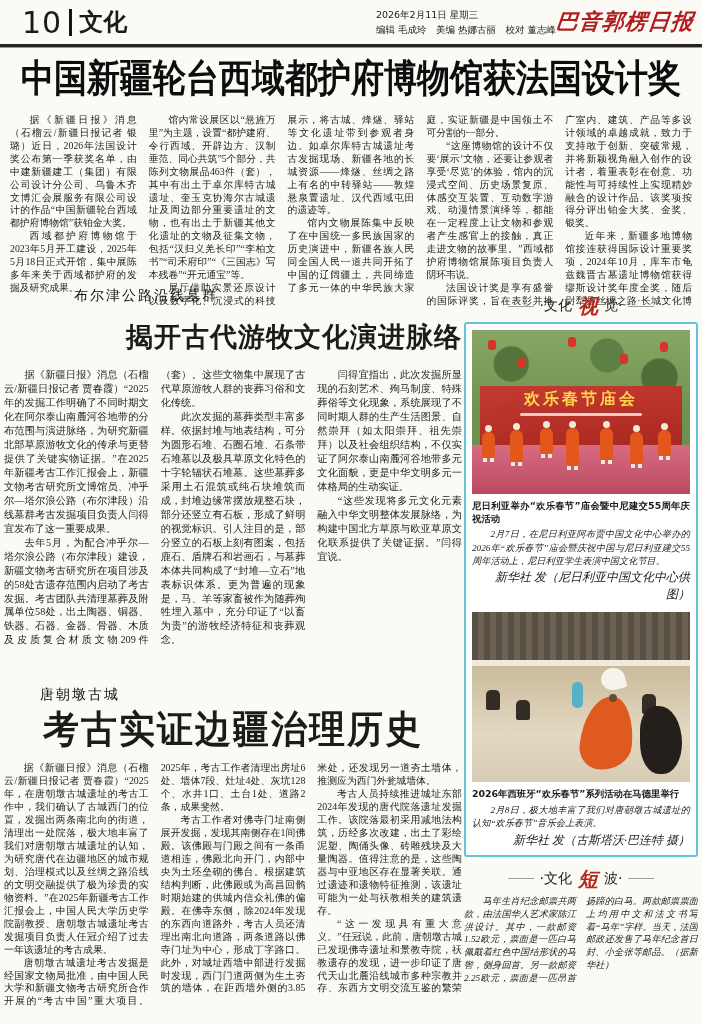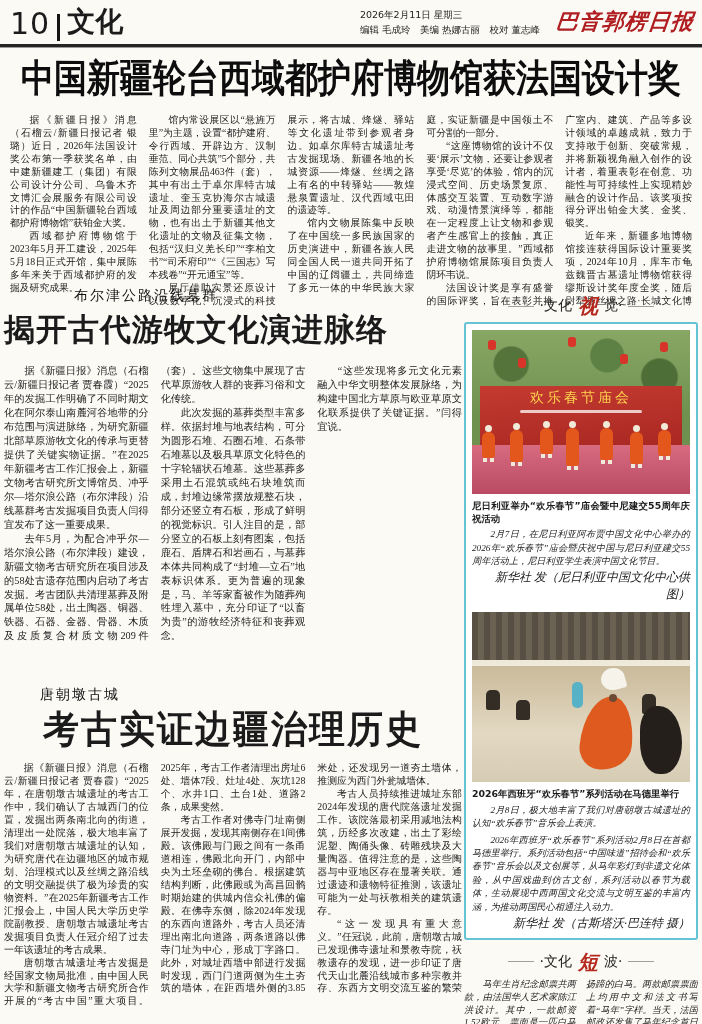--- a/index.html
+++ b/index.html
@@ -2,25 +2,25 @@
 <html><head>
 <meta charset="utf-8">
 <style>
   html,body{margin:0;padding:0;background:#d9d9d4;}
   .page{position:relative;width:702px;height:1024px;margin:0 auto;background:#fbfaf5;
         font-family:"Liberation Serif","DejaVu Serif",serif;color:#1b1b1b;overflow:hidden;}
 
   
   .hdr{position:absolute;top:2px;left:10px;right:8px;height:40px;display:flex;
        justify-content:space-between;align-items:center;}
-  .hdr-left{display:flex;align-items:flex-end;gap:7px;}
+  .hdr-left{display:flex;align-items:center;gap:7px;margin-left:12px;}
   .pageno{font-family:"DejaVu Sans",sans-serif;font-size:30px;font-weight:400;letter-spacing:1px;}
   .hdr-sep{width:3px;height:27px;background:#141414;}
-  .section-name{font-family:"DejaVu Sans",sans-serif;font-size:28px;font-weight:800;}
-  .hdr-right{display:flex;align-items:flex-start;gap:16px;}
+  .section-name{font-family:"DejaVu Sans",sans-serif;font-size:24px;font-weight:800;}
+  .hdr-right{display:flex;align-items:flex-start;}
   .meta{font-family:"DejaVu Sans",sans-serif;font-size:9.5px;line-height:1.6;color:#222;}
   .masthead{font-family:"DejaVu Serif",serif;font-style:italic;font-weight:700;
             font-size:22px;color:#b01e22;letter-spacing:1px;transform:skewX(-6deg);}
   .hdr-rule{position:absolute;top:44px;left:0;width:702px;height:3px;background:#242424;
             border-bottom:1px solid #9a9a9a;}
 
   
   .headline{position:absolute;top:53px;left:0;width:702px;text-align:center;
             font-family:"DejaVu Sans",sans-serif;font-weight:900;font-size:33px;
             letter-spacing:0px;transform:scaleY(1.15);transform-origin:top center;color:#0d0d0d;}
@@ -29,22 +29,22 @@
   .bodytext p{margin:0;text-indent:2em;}
   .bodytext{text-align:justify;overflow:hidden;column-fill:auto;}
 
   .a1-body{position:absolute;top:114px;left:10px;width:682px;height:196px;
            column-count:5;column-gap:12px;font-size:9.8px;line-height:1.32;}
 
   
   .a2{position:absolute;top:287px;left:4px;width:458px;}
   .kicker{font-size:14px;letter-spacing:2px;color:#111;}
   .a2 .kicker{width:62%;text-align:center;}
-  .a2-title{text-align:left;font-family:"DejaVu Sans",sans-serif;font-weight:700;
-            font-size:31px;letter-spacing:1px;margin-top:4px;}
+  .a2-title{text-align:right;font-family:"DejaVu Sans",sans-serif;font-weight:700;
+            font-size:27px;letter-spacing:1px;margin-top:14px;}
   .a2-body{margin-top:13px;height:288px;column-count:3;column-gap:12px;
            font-size:10.2px;line-height:1.37;}
 
   
   .a3{position:absolute;top:686px;left:4px;width:458px;}
   .a3 .kicker{margin-left:36px;}
   .a3-title{text-align:center;font-family:"DejaVu Sans",sans-serif;font-weight:900;
             font-size:36px;letter-spacing:2px;transform:scaleY(1.05);transform-origin:top;}
   .a3-body{margin-top:9px;height:256px;column-count:3;column-gap:12px;
            font-size:9.9px;line-height:1.31;}
@@ -67,22 +67,22 @@
               radial-gradient(circle at 18% 40%,#54743c 0 9%,transparent 10%),
               radial-gradient(circle at 62% 30%,#5d8045 0 11%,transparent 12%),
               radial-gradient(circle at 86% 55%,#4e6e38 0 9%,transparent 10%),
               linear-gradient(180deg,#88a765,#6f9150);}
   .lantern{position:absolute;width:8px;height:10px;border-radius:3px;background:#d8342a;}
   .l1{top:10px;left:16px}.l2{top:28px;left:46px}.l3{top:7px;left:96px}
   .l4{top:24px;left:148px}.l5{top:12px;left:188px}
   .p1-backdrop{position:absolute;top:34%;left:8px;right:8px;height:38%;
                background:linear-gradient(175deg,#c43a30,#a82822);
                display:flex;flex-direction:column;align-items:center;padding-top:3px;box-sizing:border-box;}
-  .p1-backdrop-text{color:#ffd34d;font-family:"DejaVu Sans",sans-serif;font-weight:400;
-                    font-size:14px;letter-spacing:3px;white-space:nowrap;}
+  .p1-backdrop-text{color:#ffd34d;font-family:"DejaVu Sans",sans-serif;font-weight:700;
+                    font-size:16px;letter-spacing:3px;white-space:nowrap;}
   .p1-backdrop-sub{margin-top:3px;width:60%;height:3px;background:rgba(255,255,255,.75);border-radius:2px;}
   .p1-stage{position:absolute;bottom:0;left:0;right:0;height:30%;
             background:linear-gradient(180deg,#d76b80,#b94a62);}
   .dancer{position:absolute;width:13px;height:32px;background:#e4571c;border-radius:6px 6px 3px 3px;}
   .dancer::before{content:"";position:absolute;top:-7px;left:3px;width:7px;height:7px;
                   border-radius:50%;background:#f2ead8;}
   .dancer::after{content:"";position:absolute;bottom:-4px;left:1px;width:4px;height:4px;
                  background:#f2ead8;box-shadow:7px 0 0 #f2ead8;}
   .d1{left:10px;bottom:36px;height:26px}.d2{left:38px;bottom:32px}
   .d3{left:68px;bottom:40px;height:26px}.d4{left:94px;bottom:28px;height:38px}
@@ -151,20 +151,21 @@
     <p>近年来，新疆多地博物馆接连获得国际设计重要奖项，2024年10月，库车市龟兹魏晋古墓遗址博物馆获得缪斯设计奖年度全奖，随后尉犁县丝绸之路·长城文化博物馆又获得了2025年缪斯设计奖第一季全奖。</p>
   </div>
 
   <div class="a2">
     <div class="kicker">布尔津公路沿线墓群</div>
     <div class="a2-title">揭开古代游牧文化演进脉络</div>
     <div class="a2-body bodytext">
       <p>据《新疆日报》消息（石榴云/新疆日报记者 贾春霞）“2025年的发掘工作明确了不同时期文化在阿尔泰山南麓河谷地带的分布范围与演进脉络，为研究新疆北部草原游牧文化的传承与更替提供了关键实物证据。”在2025年新疆考古工作汇报会上，新疆文物考古研究所文博馆员、冲乎尔—塔尔浪公路（布尔津段）沿线墓群考古发掘项目负责人闫得宜发布了这一重要成果。</p>
       <p>去年5月，为配合冲乎尔—塔尔浪公路（布尔津段）建设，新疆文物考古研究所在项目涉及的58处古遗存范围内启动了考古发掘。考古团队共清理墓葬及附属单位58处，出土陶器、铜器、铁器、石器、金器、骨器、木质及皮质复合材质文物209件（套）。这些文物集中展现了古代草原游牧人群的丧葬习俗和文化传统。</p>
       <p>此次发掘的墓葬类型丰富多样。依据封堆与地表结构，可分为圆形石堆、石圈石堆、石条带石堆墓以及极具草原文化特色的十字轮辐状石堆墓。这些墓葬多采用土石混筑或纯石块堆筑而成，封堆边缘常摆放规整石块，部分还竖立有石板，形成了鲜明的视觉标识。引人注目的是，部分竖立的石板上刻有图案，包括鹿石、盾牌石和岩画石，与墓葬本体共同构成了“封堆—立石”地表标识体系。更为普遍的现象是，马、羊等家畜被作为随葬殉牲埋入墓中，充分印证了“以畜为贵”的游牧经济特征和丧葬观念。</p>
+      <p>闫得宜指出，此次发掘所显现的石刻艺术、殉马制度、特殊葬俗等文化现象，系统展现了不同时期人群的生产生活图景、自然崇拜（如太阳崇拜、祖先崇拜）以及社会组织结构，不仅实证了阿尔泰山南麓河谷地带多元文化面貌，更是中华文明多元一体格局的生动实证。</p>
       <p>“这些发现将多元文化元素融入中华文明整体发展脉络，为构建中国北方草原与欧亚草原文化联系提供了关键证据。”闫得宜说。</p>
     </div>
   </div>
 
   <div class="a3">
     <div class="kicker">唐朝墩古城</div>
     <div class="a3-title">考古实证边疆治理历史</div>
     <div class="a3-body bodytext">
       <p>据《新疆日报》消息（石榴云/新疆日报记者 贾春霞）“2025年，在唐朝墩古城遗址的考古工作中，我们确认了古城西门的位置，发掘出两条南北向的街道，清理出一处院落，极大地丰富了我们对唐朝墩古城遗址的认知，为研究唐代在边疆地区的城市规划、治理模式以及丝绸之路沿线的文明交融提供了极为珍贵的实物资料。”在2025年新疆考古工作汇报会上，中国人民大学历史学院副教授、唐朝墩古城遗址考古发掘项目负责人任冠介绍了过去一年该遗址的考古成果。</p>
       <p>唐朝墩古城遗址考古发掘是经国家文物局批准，由中国人民大学和新疆文物考古研究所合作开展的“考古中国”重大项目。2025年，考古工作者清理出房址6处、墙体7段、灶址4处、灰坑128个、水井1口、土台1处、道路2条，成果斐然。</p>
@@ -218,21 +219,20 @@
         <div class="mus m2"></div>
         <div class="mus m3"></div>
         <div class="p2-dancer2"></div>
         <div class="p2-cloth"></div>
         <div class="p2-skirt"></div>
         <div class="p2-fan"></div>
         <div class="p2-head"></div>
       </div>
       <div class="cap-title">2026年西班牙“欢乐春节”系列活动在马德里举行</div>
       <div class="cap-body">2月8日，极大地丰富了我们对唐朝墩古城遗址的认知“欢乐春节”音乐会上表演。</div>
-      <div class="cap-body">2026年西班牙“欢乐春节”系列活动2月8日在首都马德里举行。系列活动包括“中国味道”招待会和“欢乐春节”音乐会以及文创展等，从马年彩灯到非遗文化体验，从中国戏曲到仿古文创，系列活动以春节为载体，生动展现中西两国文化交流与文明互鉴的丰富内涵，为推动两国民心相通注入动力。</div>
       <div class="cap-credit">新华社 发（古斯塔沃·巴连特 摄）</div>
     </div>
 
     <div class="brief">
       <div class="sec-hdr">
         <span class="line"></span>
         <span>·文化</span>
         <span class="accent-char">短</span>
         <span>波·</span>
         <span class="line"></span>

